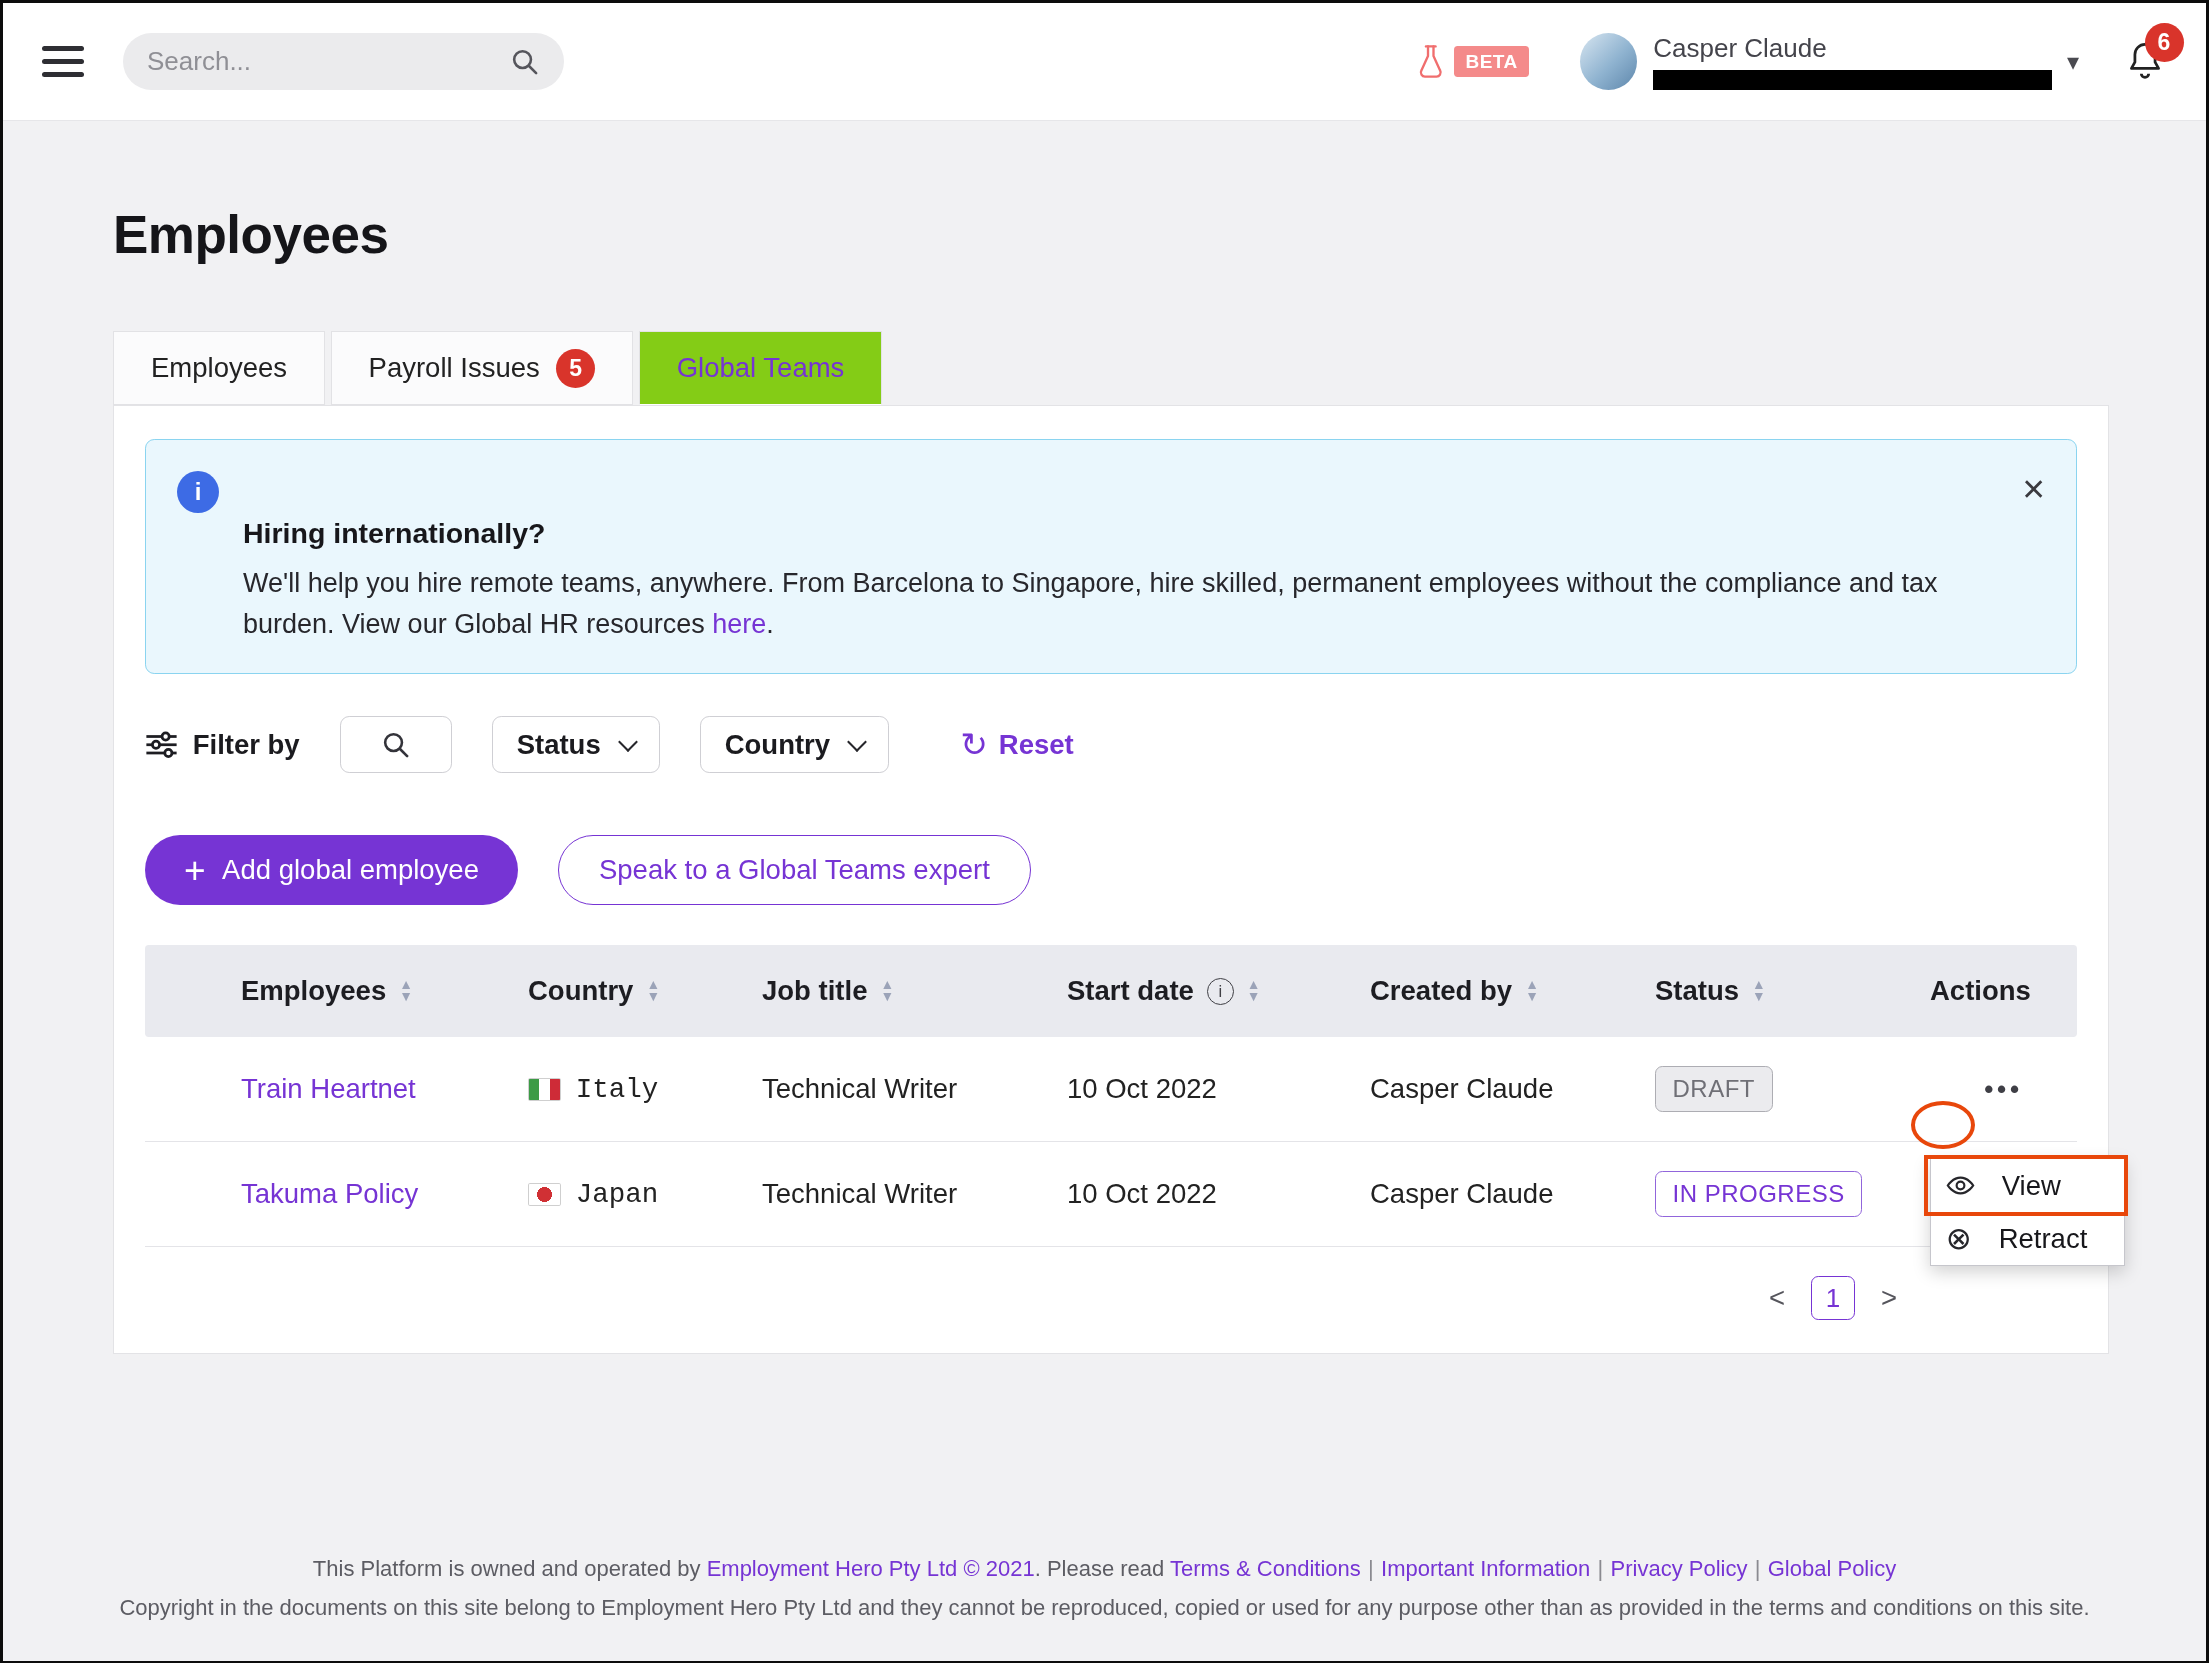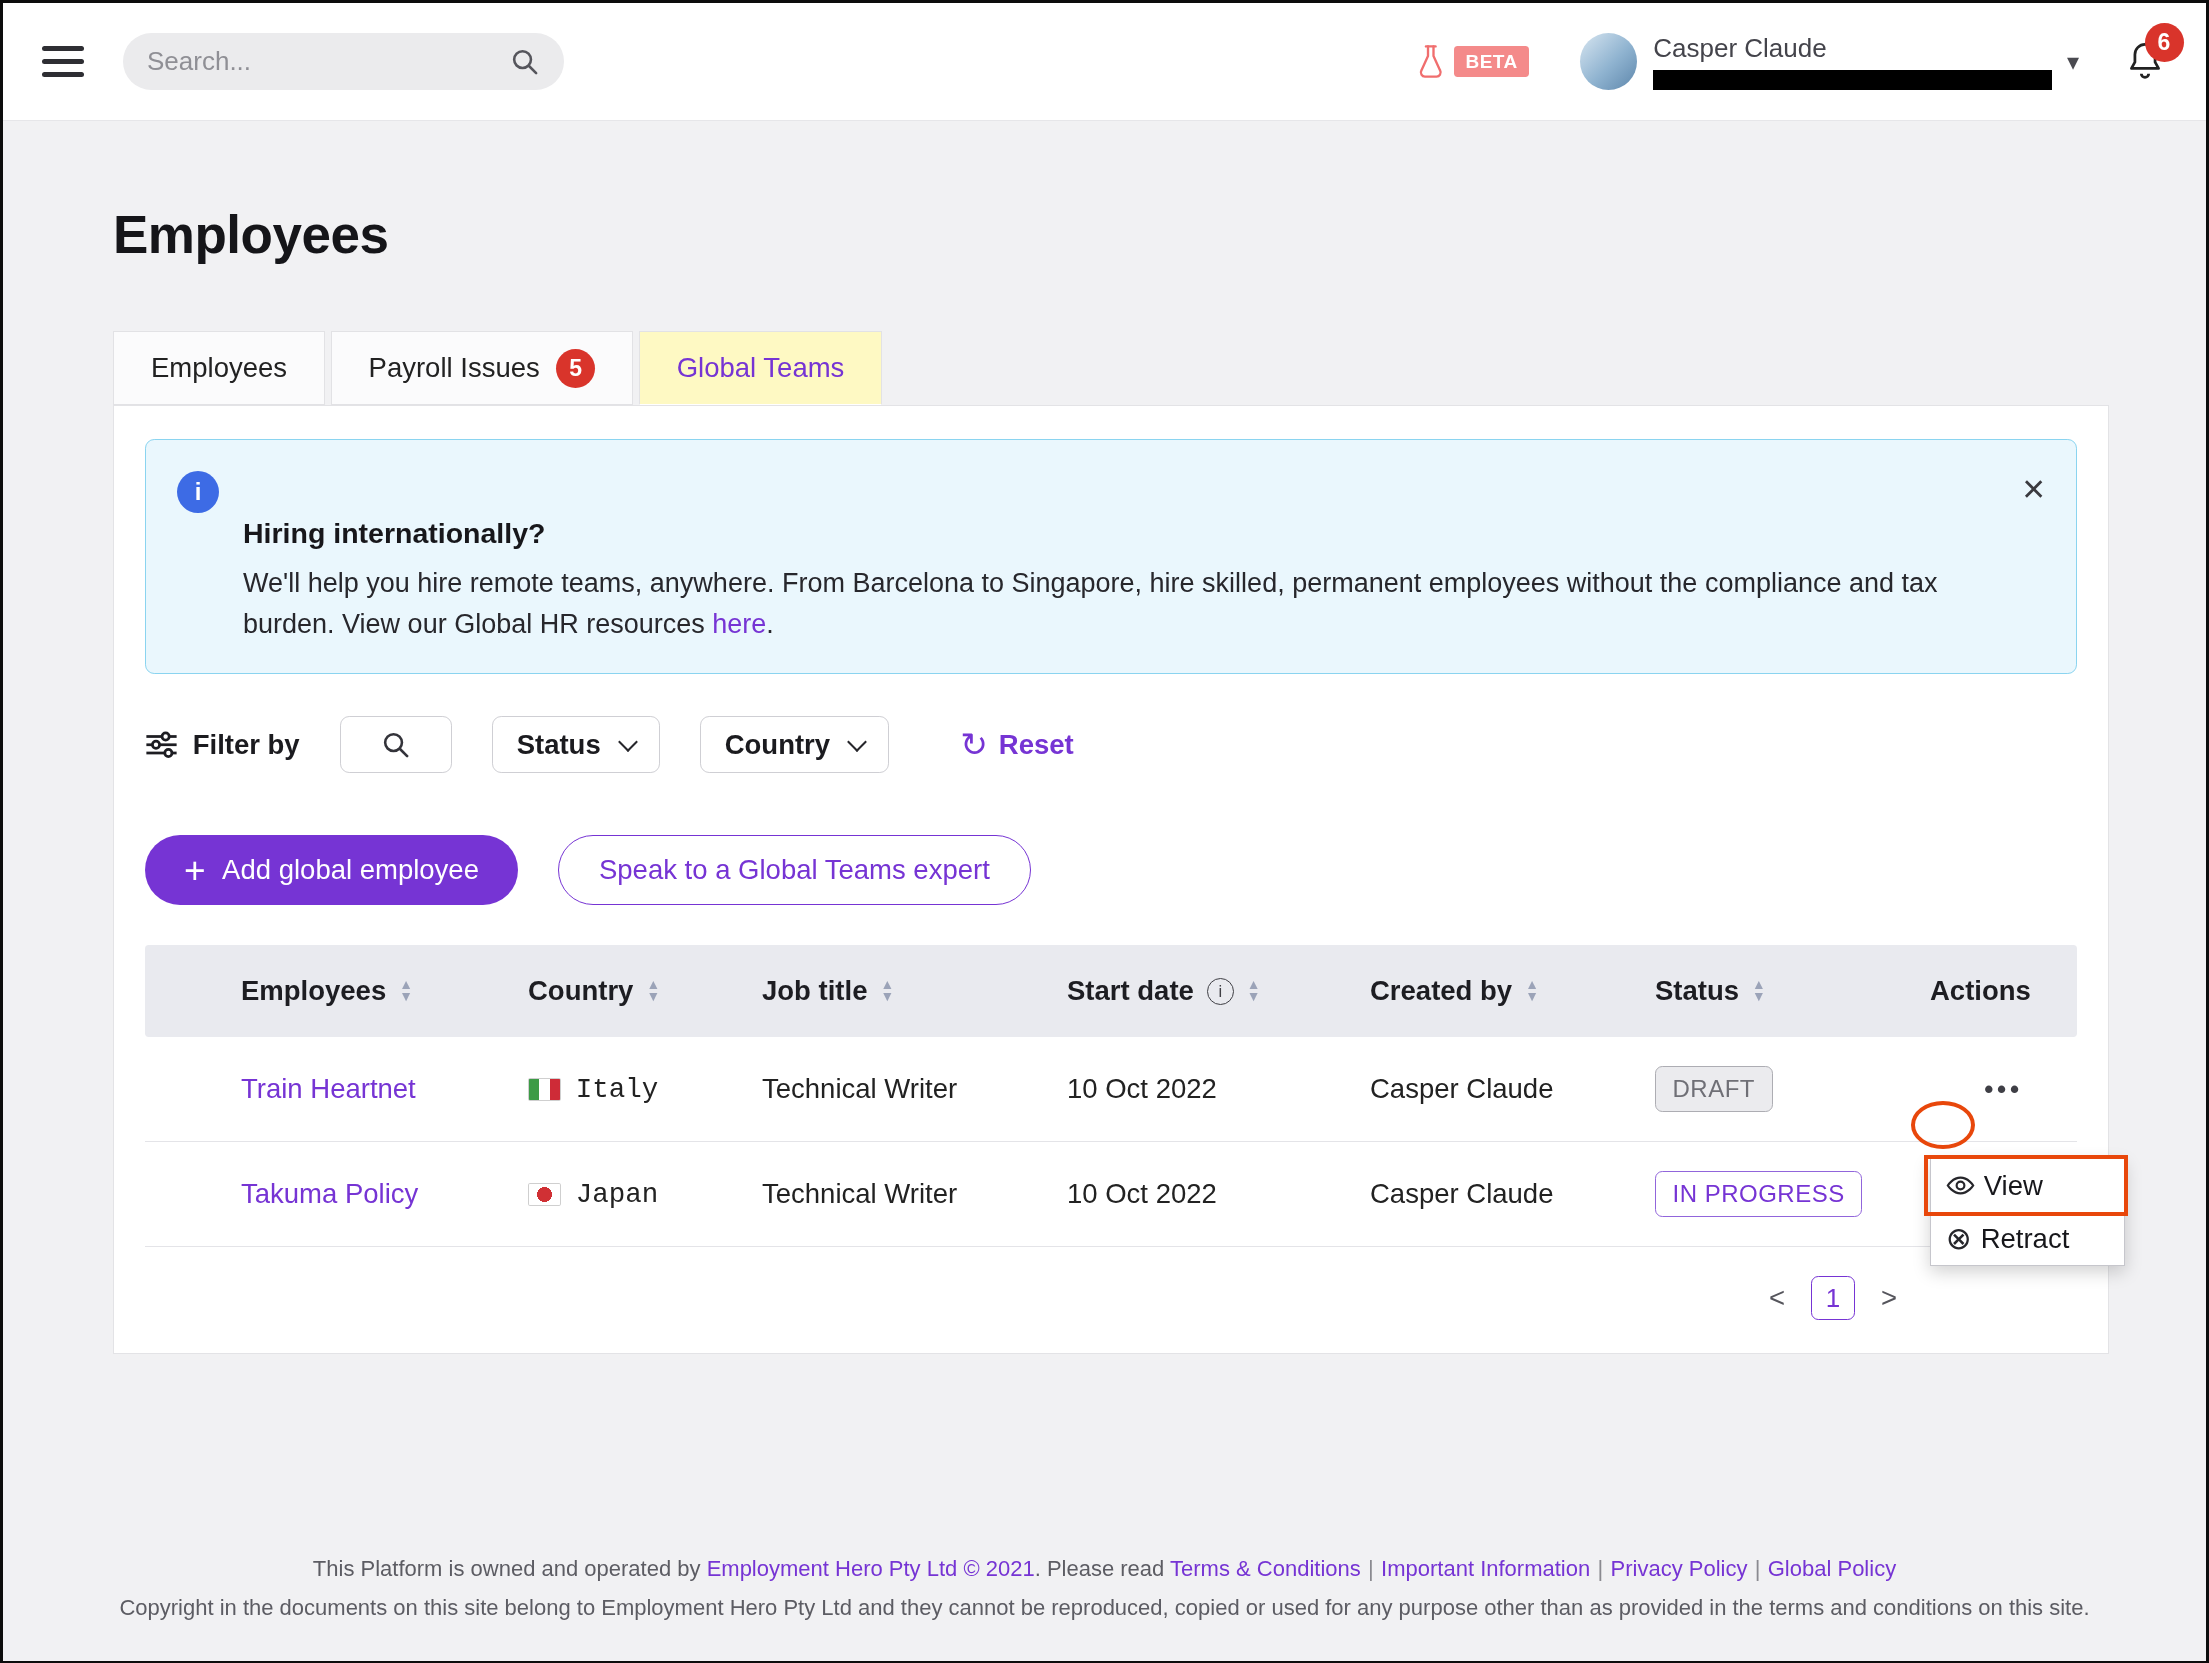--- a/index.html
+++ b/index.html
@@ -25,21 +25,21 @@
   .bellwrap{position:relative;margin-left:44px;}
   .bell-badge{position:absolute;top:-14.7px;right:-16.5px;width:39px;height:39px;border-radius:50%;background:#D9342B;
               color:#fff;font-size:23px;display:flex;align-items:center;justify-content:center;font-weight:700;}
 
   
   main{margin:0 97px 0 110px;}
   h1{font-size:53px;font-weight:700;letter-spacing:-0.5px;margin:83px 0 0;color:#151519;}
   .tabs{display:flex;margin-top:66px;position:relative;z-index:2;}
   .tab{height:72px;padding:0 37px;background:#fbfbfc;border:0.9px solid #e2e2e5;display:flex;align-items:center;
        gap:16.5px;font-size:27.5px;margin-right:5.5px;cursor:pointer;color:#222;}
-  .tab.active{background:#fef9c3;color:#7634D4;border-bottom:1.8px solid #fff;margin-bottom:-1.8px;}
+  .tab.active{background:#84cc16;color:#7634D4;border-bottom:1.8px solid #fff;margin-bottom:-1.8px;}
   .tab-badge{width:39px;height:39px;border-radius:50%;background:#D9342B;color:#fff;font-size:23px;font-weight:700;
              display:flex;align-items:center;justify-content:center;}
   .card{background:#fff;border:0.9px solid #e3e3e6;padding:33px 31px 33px;box-sizing:border-box;position:relative;z-index:1;}
 
   
   .banner{background:#EAF7FD;border:1.8px solid #8AD4F0;border-radius:9.2px;padding:29px 31px;display:flex;gap:24px;align-items:flex-start;}
   .info-badge{width:42px;height:42px;border-radius:50%;background:#3D6BE5;color:#fff;font-size:24px;font-weight:700;
               display:flex;align-items:center;justify-content:center;flex-shrink:0;margin-top:1.8px;}
   .banner-text{flex:1;margin-top:48px;}
   .banner-title{font-size:28.5px;font-weight:700;color:#17171b;margin-bottom:13px;}
@@ -89,21 +89,21 @@
   
   .pag{display:flex;justify-content:flex-end;align-items:center;gap:26px;margin-top:29px;padding-right:180px;
        font-size:27.5px;color:#55555c;}
   .pagnav{cursor:pointer;}
   .pagbox{width:44px;height:44px;border:1.8px solid #7634D4;color:#7634D4;border-radius:7.3px;display:flex;align-items:center;
           justify-content:center;font-size:26px;box-sizing:border-box;cursor:pointer;}
 
   
   .context-menu{position:absolute;left:1927px;top:1155px;width:193px;background:#fff;border:0.9px solid #c6c6cc;
                 box-shadow:0 5.5px 16.5px rgba(0,0,0,.18);z-index:10;}
-  .menu-item{height:53px;display:flex;align-items:center;gap:9px;padding:0 14.7px;font-size:27.5px;color:#17171b;
+  .menu-item{height:53px;display:flex;align-items:center;gap:27px;padding:0 14.7px;font-size:27.5px;color:#17171b;
              background:#fff;cursor:pointer;}
   .retract-ic{font-size:31px;color:#26262b;line-height:1;}
   .annot-ellipse{position:absolute;left:1908px;top:1098px;width:64px;height:48px;border:4.6px solid #E8470B;
                  border-radius:50%;z-index:9;box-sizing:border-box;pointer-events:none;}
   .annot-rect{position:absolute;left:1921px;top:1152px;width:204px;height:61px;border:4.6px solid #E8470B;
               z-index:12;box-sizing:border-box;pointer-events:none;}
 
   
   .footer{position:absolute;left:0;right:0;bottom:33px;text-align:center;font-size:22px;color:#5c5c63;
           line-height:1.8;padding:0 27.5px;}

